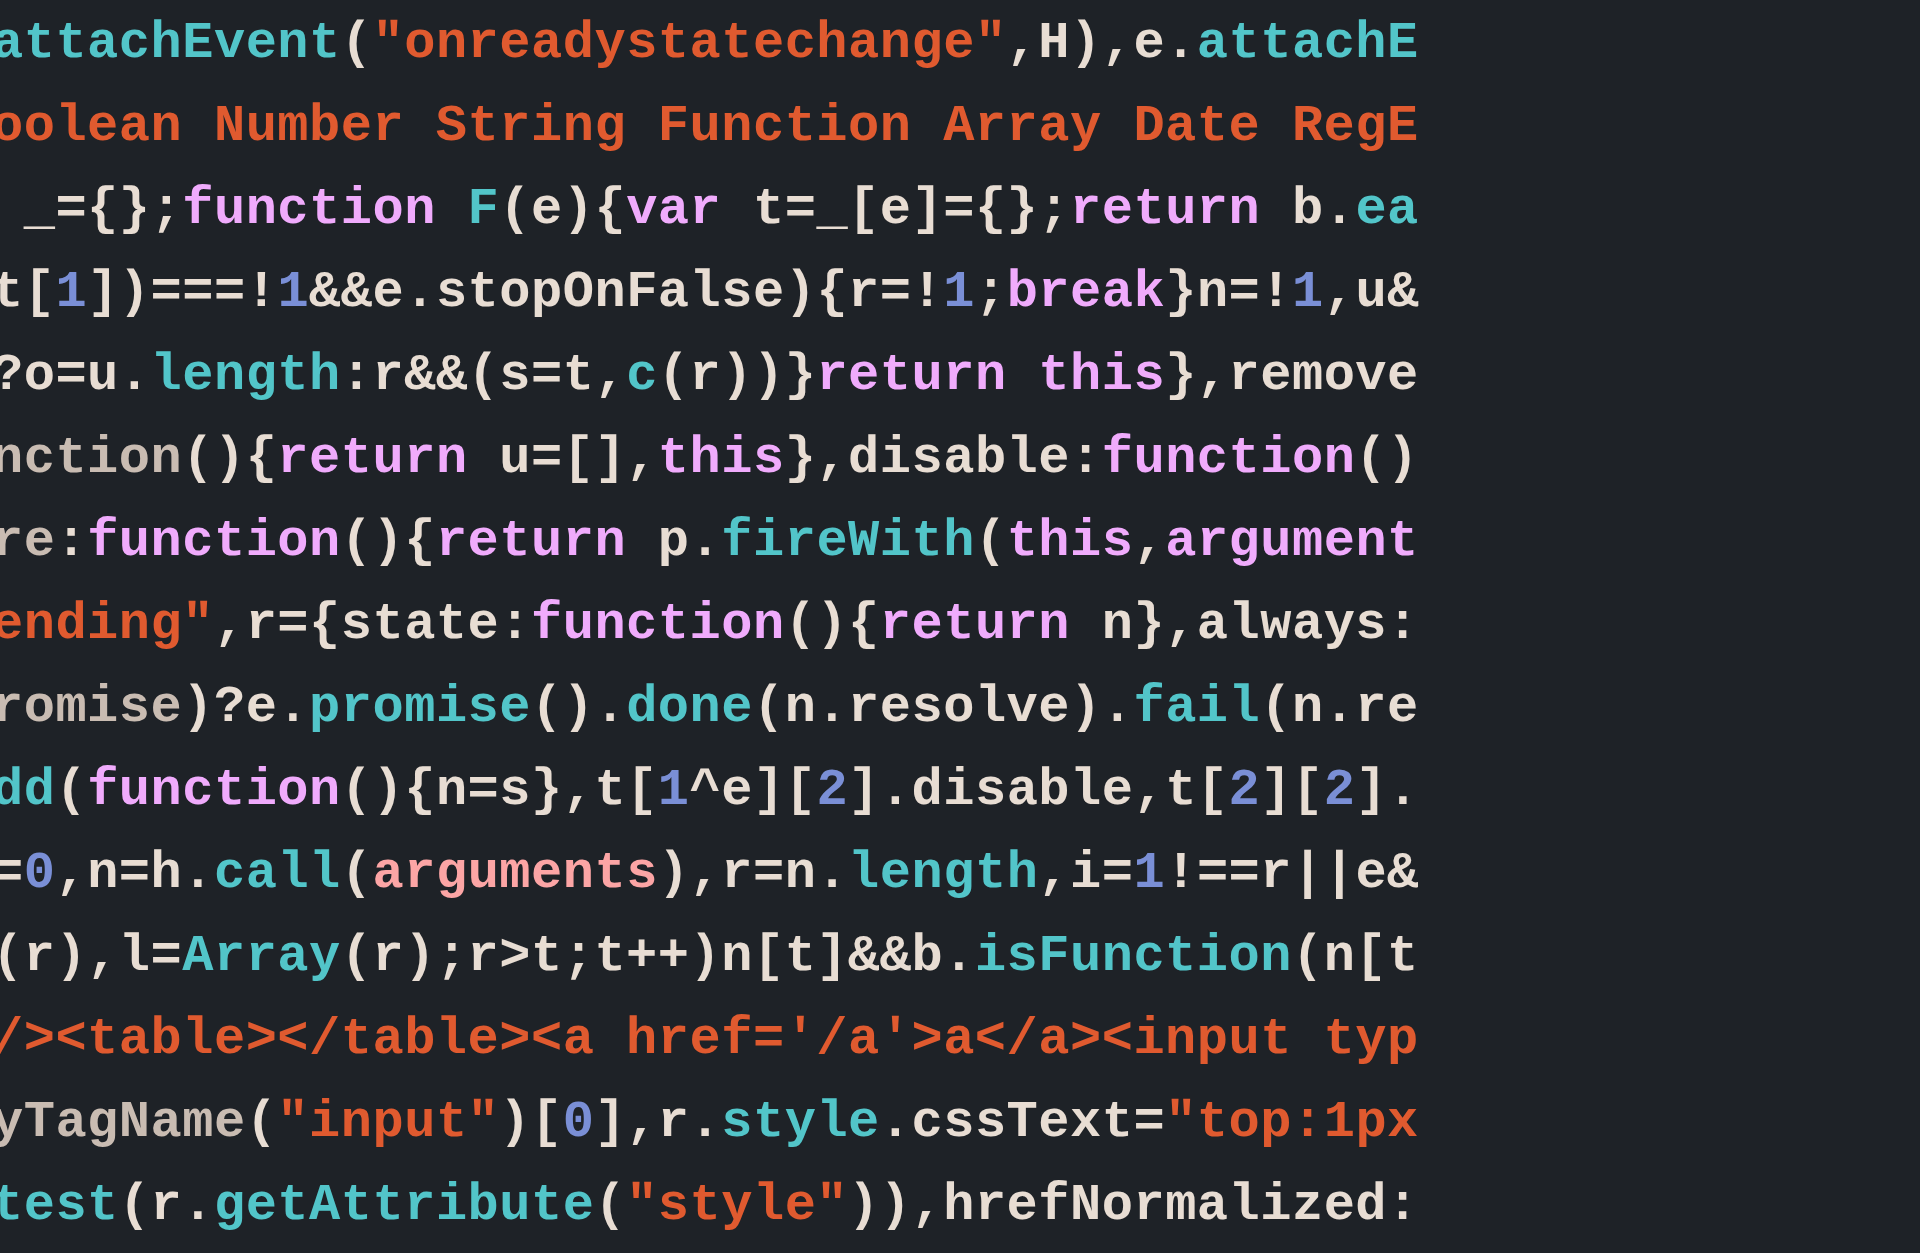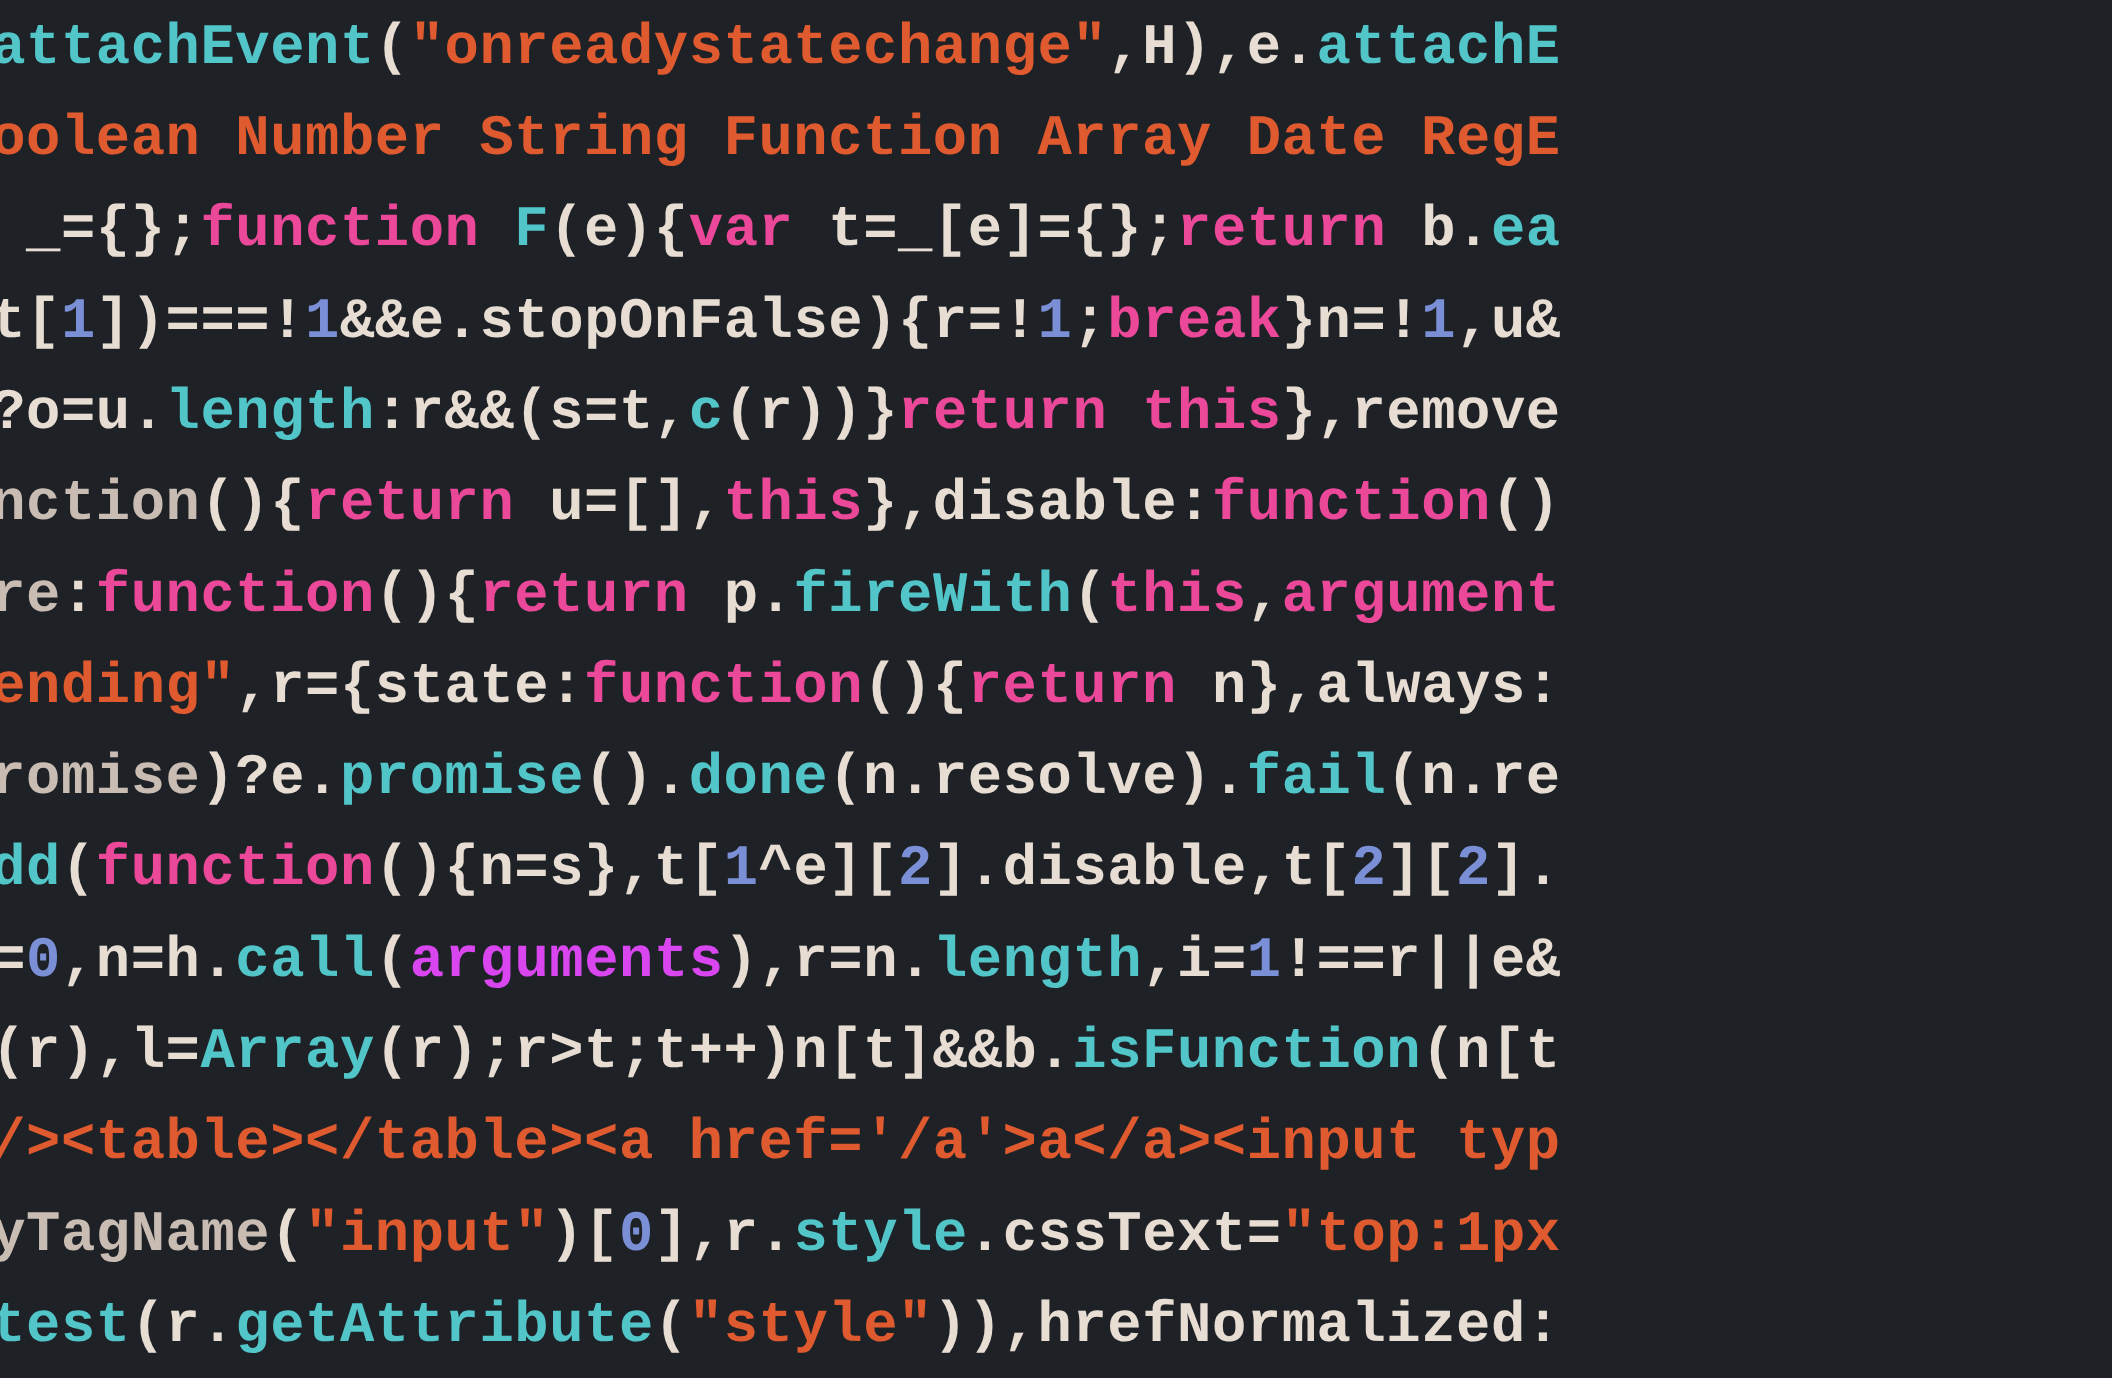--- a/index.html
+++ b/index.html
@@ -18,23 +18,23 @@
     white-space: pre;
     color: #e8ddd3;
     padding-top: 2px;
     padding-left: -8px;
     margin-left: -8px;
   }
   .line { display: block; }
   
   .t-fn    { color: #52c5c9; }  
   .t-str   { color: #e05a2f; }  
-  .t-kw    { color: #ec4899; }  
+  .t-kw    { color: #f0abfc; }  
   .t-num   { color: #7a8fd6; }  
   .t-punc  { color: #e8ddd3; }  
-  .t-arg   { color: #d946ef; }  
+  .t-arg   { color: #fca5a5; }  
   .t-tag   { color: #e05a2f; }  
   .t-dim   { color: #c9bcb2; }  
 </style>
 </head>
 <body>
 
 <div class="editor" id="editor"><span class="line"><span class="t-fn">attachEvent</span><span class="t-punc">(</span><span class="t-str">"onreadystatechange"</span><span class="t-punc">,H),e.</span><span class="t-fn">attachE</span></span><span class="line"><span class="t-str">oolean Number String Function Array Date RegE</span></span><span class="line"><span class="t-punc"> _={};</span><span class="t-kw">function</span><span class="t-punc"> </span><span class="t-fn">F</span><span class="t-punc">(e){</span><span class="t-kw">var</span><span class="t-punc"> t=_[e]={};</span><span class="t-kw">return</span><span class="t-punc"> b.</span><span class="t-fn">ea</span></span><span class="line"><span class="t-punc">t[</span><span class="t-num">1</span><span class="t-punc">])===!</span><span class="t-num">1</span><span class="t-punc">&amp;&amp;e.stopOnFalse){r=!</span><span class="t-num">1</span><span class="t-punc">;</span><span class="t-kw">break</span><span class="t-punc">}n=!</span><span class="t-num">1</span><span class="t-punc">,u&amp;</span></span><span class="line"><span class="t-punc">?o=u.</span><span class="t-fn">length</span><span class="t-punc">:r&amp;&amp;(s=t,</span><span class="t-fn">c</span><span class="t-punc">(r))}</span><span class="t-kw">return this</span><span class="t-punc">},remove</span></span><span class="line"><span class="t-dim">nction</span><span class="t-punc">(){</span><span class="t-kw">return</span><span class="t-punc"> u=[],</span><span class="t-kw">this</span><span class="t-punc">},disable:</span><span class="t-kw">function</span><span class="t-punc">()</span></span><span class="line"><span class="t-dim">re</span><span class="t-punc">:</span><span class="t-kw">function</span><span class="t-punc">(){</span><span class="t-kw">return</span><span class="t-punc"> p.</span><span class="t-fn">fireWith</span><span class="t-punc">(</span><span class="t-kw">this</span><span class="t-punc">,</span><span class="t-kw">argument</span></span><span class="line"><span class="t-str">ending"</span><span class="t-punc">,r={state:</span><span class="t-kw">function</span><span class="t-punc">(){</span><span class="t-kw">return</span><span class="t-punc"> n},always:</span></span><span class="line"><span class="t-dim">romise</span><span class="t-punc">)?e.</span><span class="t-fn">promise</span><span class="t-punc">().</span><span class="t-fn">done</span><span class="t-punc">(n.resolve).</span><span class="t-fn">fail</span><span class="t-punc">(n.re</span></span><span class="line"><span class="t-fn">dd</span><span class="t-punc">(</span><span class="t-kw">function</span><span class="t-punc">(){n=s},t[</span><span class="t-num">1</span><span class="t-punc">^e][</span><span class="t-num">2</span><span class="t-punc">].disable,t[</span><span class="t-num">2</span><span class="t-punc">][</span><span class="t-num">2</span><span class="t-punc">].</span></span><span class="line"><span class="t-punc">=</span><span class="t-num">0</span><span class="t-punc">,n=h.</span><span class="t-fn">call</span><span class="t-punc">(</span><span class="t-arg">arguments</span><span class="t-punc">),r=n.</span><span class="t-fn">length</span><span class="t-punc">,i=</span><span class="t-num">1</span><span class="t-punc">!==r||e&amp;</span></span><span class="line"><span class="t-punc">(r),l=</span><span class="t-fn">Array</span><span class="t-punc">(r);r&gt;t;t++)n[t]&amp;&amp;b.</span><span class="t-fn">isFunction</span><span class="t-punc">(n[t</span></span><span class="line"><span class="t-tag">/&gt;&lt;table&gt;&lt;/table&gt;&lt;a href='/a'&gt;a&lt;/a&gt;&lt;input typ</span></span><span class="line"><span class="t-dim">yTagName</span><span class="t-punc">(</span><span class="t-str">"input"</span><span class="t-punc">)[</span><span class="t-num">0</span><span class="t-punc">],r.</span><span class="t-fn">style</span><span class="t-punc">.cssText=</span><span class="t-str">"top:1px</span></span><span class="line"><span class="t-fn">test</span><span class="t-punc">(r.</span><span class="t-fn">getAttribute</span><span class="t-punc">(</span><span class="t-str">"style"</span><span class="t-punc">)),hrefNormalized:</span></span></div>
 
 </body></html>

